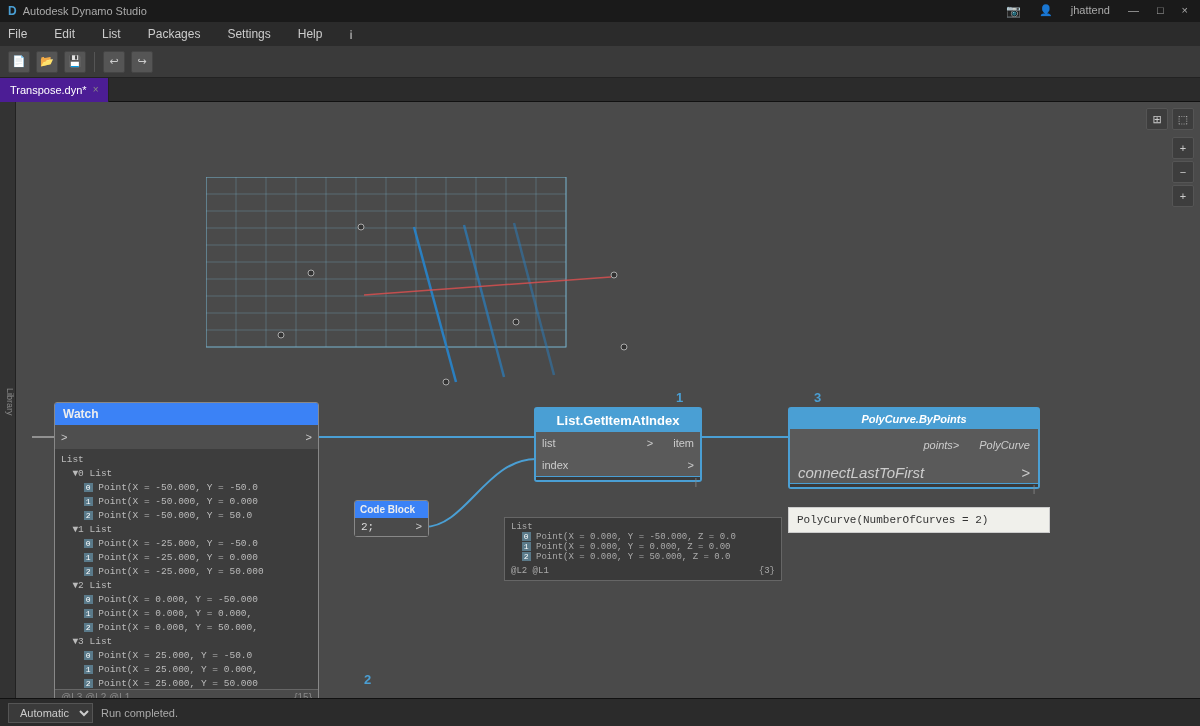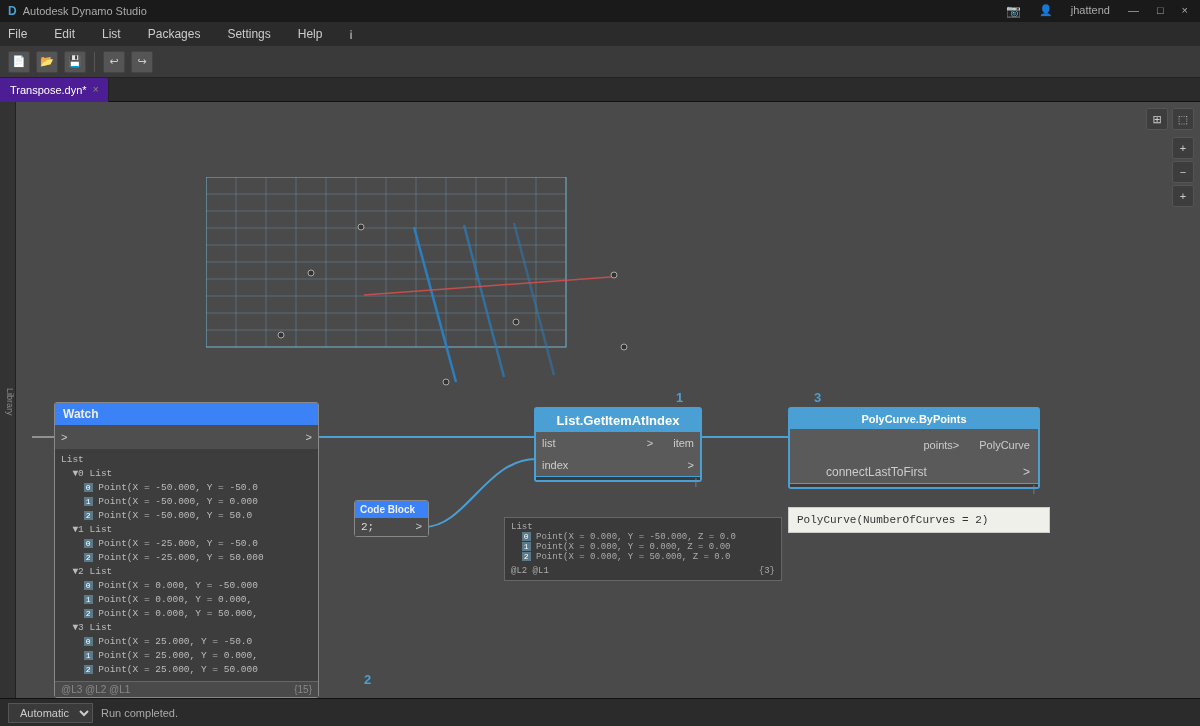--- a/index.html
+++ b/index.html
@@ -228,20 +228,21 @@
 
     
     #polycurve-node {
       position: absolute;
       top: 8px;
       left: 770px;
       width: 250px;
       background: #5a5a5a;
       border: 2px solid #4a9fd4;
       border-radius: 3px;
+      font-style: italic;
     }
 
     
     #polycurve-preview {
       position: absolute;
       top: 100px;
       left: 770px;
       width: 262px;
       background: #f5f5f0;
       border: 1px solid #ccc;
@@ -436,20 +437,21 @@
         <span style="color:#ccc; font-size:11px;">&gt;</span>
       </div>
       <div class="node-body" style="max-height:240px; overflow:hidden; font-size:9.5px; line-height:14px; padding:4px 6px;">
         <div>List</div>
         <div>&nbsp;&nbsp;▼0 List</div>
         <div>&nbsp;&nbsp;&nbsp;&nbsp;<span style="background:#5a7a8a;color:#fff;padding:0 2px;font-size:8px;">0</span>&nbsp;Point(X = -50.000, Y = -50.0</div>
         <div>&nbsp;&nbsp;&nbsp;&nbsp;<span style="background:#5a7a8a;color:#fff;padding:0 2px;font-size:8px;">1</span>&nbsp;Point(X = -50.000, Y = 0.000</div>
         <div>&nbsp;&nbsp;&nbsp;&nbsp;<span style="background:#5a7a8a;color:#fff;padding:0 2px;font-size:8px;">2</span>&nbsp;Point(X = -50.000, Y = 50.0</div>
         <div>&nbsp;&nbsp;▼1 List</div>
         <div>&nbsp;&nbsp;&nbsp;&nbsp;<span style="background:#5a7a8a;color:#fff;padding:0 2px;font-size:8px;">0</span>&nbsp;Point(X = -25.000, Y = -50.0</div>
+        <div>&nbsp;&nbsp;&nbsp;&nbsp;<span style="background:#5a7a8a;color:#fff;padding:0 2px;font-size:8px;">1</span>&nbsp;Point(X = -25.000, Y = 0.000</div>
         <div>&nbsp;&nbsp;&nbsp;&nbsp;<span style="background:#5a7a8a;color:#fff;padding:0 2px;font-size:8px;">2</span>&nbsp;Point(X = -25.000, Y = 50.000</div>
         <div>&nbsp;&nbsp;▼2 List</div>
         <div>&nbsp;&nbsp;&nbsp;&nbsp;<span style="background:#5a7a8a;color:#fff;padding:0 2px;font-size:8px;">0</span>&nbsp;Point(X = 0.000, Y = -50.000</div>
         <div>&nbsp;&nbsp;&nbsp;&nbsp;<span style="background:#5a7a8a;color:#fff;padding:0 2px;font-size:8px;">1</span>&nbsp;Point(X = 0.000, Y = 0.000,</div>
         <div>&nbsp;&nbsp;&nbsp;&nbsp;<span style="background:#5a7a8a;color:#fff;padding:0 2px;font-size:8px;">2</span>&nbsp;Point(X = 0.000, Y = 50.000,</div>
         <div>&nbsp;&nbsp;▼3 List</div>
         <div>&nbsp;&nbsp;&nbsp;&nbsp;<span style="background:#5a7a8a;color:#fff;padding:0 2px;font-size:8px;">0</span>&nbsp;Point(X = 25.000, Y = -50.0</div>
         <div>&nbsp;&nbsp;&nbsp;&nbsp;<span style="background:#5a7a8a;color:#fff;padding:0 2px;font-size:8px;">1</span>&nbsp;Point(X = 25.000, Y = 0.000,</div>
         <div>&nbsp;&nbsp;&nbsp;&nbsp;<span style="background:#5a7a8a;color:#fff;padding:0 2px;font-size:8px;">2</span>&nbsp;Point(X = 25.000, Y = 50.000</div>
 
@@ -503,21 +505,21 @@
       <div style="background:#4a9fd4; padding:4px 8px; font-size:11px; font-weight:bold; color:#fff; text-align:center;">
         <span>PolyCurve.ByPoints</span>
       </div>
       <div style="display:flex; justify-content:flex-end; align-items:center; padding:16px 8px; height:22px; font-size:11px; color:#ccc;">
         <span>points</span>
         <div style="display:flex; align-items:center; gap:20px;">
           <span>&gt;</span>
           <span>PolyCurve</span>
         </div>
       </div>
-      <div style="display:flex; justify-content:space-between; align-items:center; padding:2px 8px; height:22px; font-size:12px; color:#ccc;margin-left:28px;">
+      <div style="display:flex; justify-content:space-between; align-items:center; padding:2px 8px; height:22px; font-size:15px; color:#ccc;">
         <span>connectLastToFirst</span>
         <span>&gt;</span>
       </div>
       <div style="height:4px; background:#3a3a3a; border-top:1px solid #4a9fd4; text-align:right; padding-right:3px; font-size:9px; color:#888;">|</div>
     </div>
 
     <div id="polycurve-preview" style="position:absolute; top:405px; left:772px; width:262px; background:#f0f0eb; border:1px solid #ccc; padding:6px 8px; font-size:11px; color:#333; font-family:'Courier New',monospace;">
       <span>PolyCurve(NumberOfCurves = 2)</span>
     </div>
 

